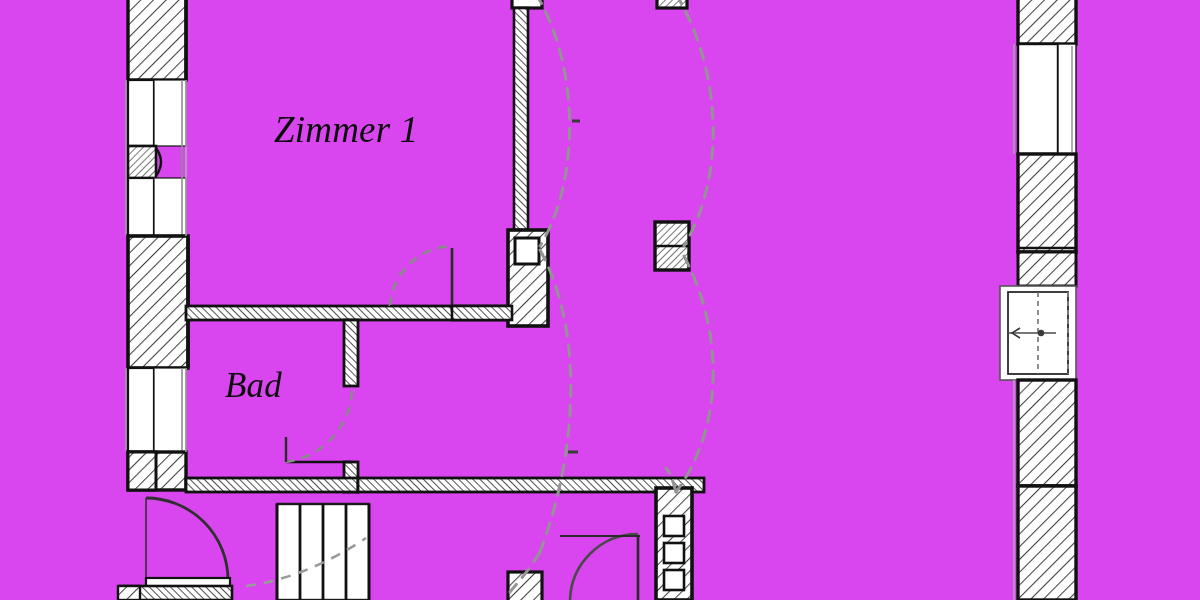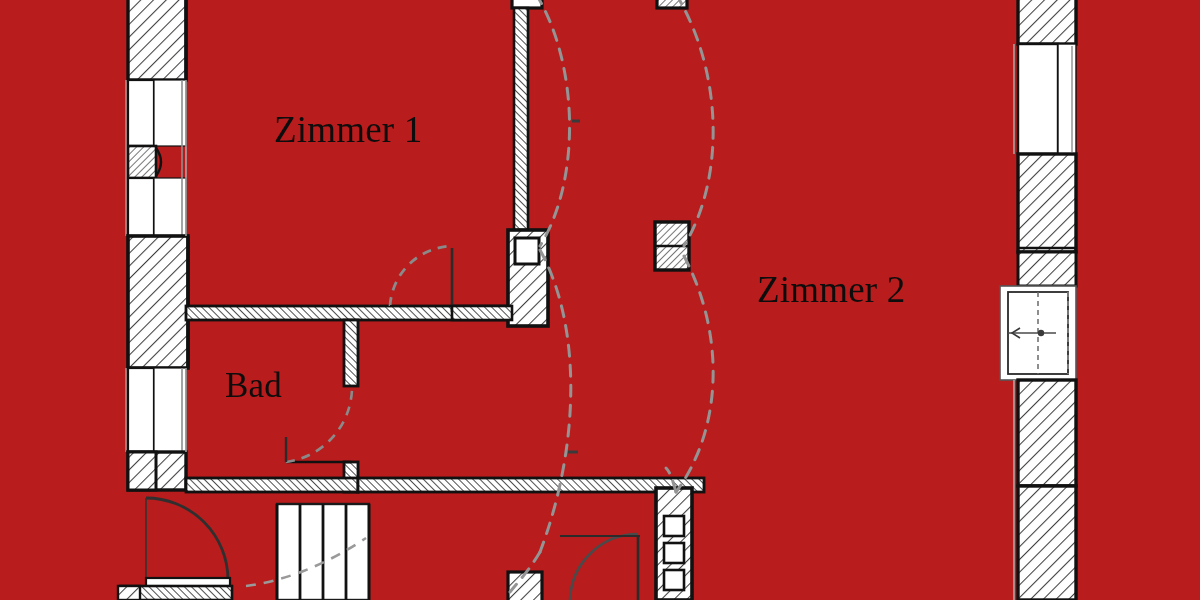--- a/index.html
+++ b/index.html
@@ -8,22 +8,23 @@
     padding: 0;
     background: #ffffff;
   }
   body {
     font-family: "Liberation Serif", serif;
   }
   #plan-root {
     position: relative;
     width: 1200px;
     height: 600px;
-    background: #b91c1c;
+    background: #d946ef;
     overflow: hidden;
+    font-style: italic;
   }
   #plan-svg {
     position: absolute;
     top: 0;
     left: 0;
     width: 1200px;
     height: 600px;
     display: block;
   }
   .room-label {
@@ -222,17 +223,16 @@
 
     <g stroke="#b4b4b4" stroke-width="1.4">
       <line x1="186" y1="80" x2="186" y2="236"></line>
       <line x1="186" y1="368" x2="186" y2="452"></line>
     </g>
 
   </svg>
 
   <div class="room-label" id="label-zimmer1">Zimmer 1</div>
 
-  <div class="room-label" id="label-zimmer2">Zimmer 2</div>
 
   <div class="room-label" id="label-bad">Bad</div>
 
 </div>
 
 </body></html>

